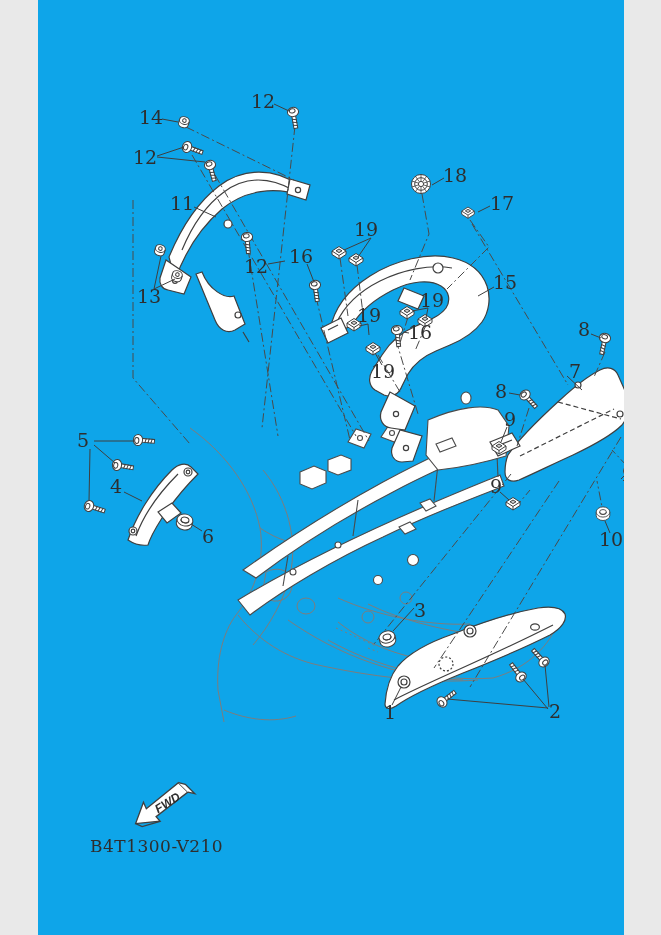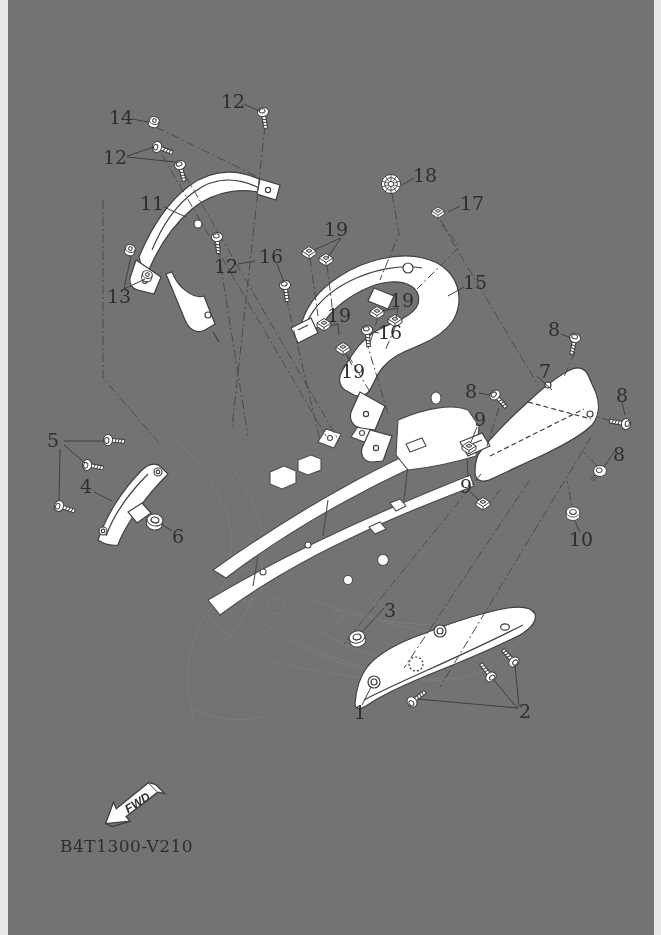--- a/index.html
+++ b/index.html
@@ -1,17 +1,17 @@
 <!DOCTYPE html>
 <html><head>
 <meta charset="utf-8">
 <style>
   html,body{margin:0;padding:0;background:#e9e9e9;}
   .stage{
-    width:646px;height:935px;background:#737373;position:relative;margin:0 auto;
+    width:586px;height:935px;background:#0ea5e9;position:relative;margin:0 auto;
     font-family:"DejaVu Serif","Liberation Serif",serif;overflow:hidden;
   }
   svg{display:block;}
   .callout{font-size:19px;fill:#2e2e2e;}
   .code-text{font-size:17px;fill:#2e2e2e;letter-spacing:.5px;}
   .fwd-text{font-family:"Liberation Sans","DejaVu Sans",sans-serif;font-weight:bold;font-style:italic;font-size:12px;fill:#2e2e2e;}
 </style>
 </head>
 <body>
 

